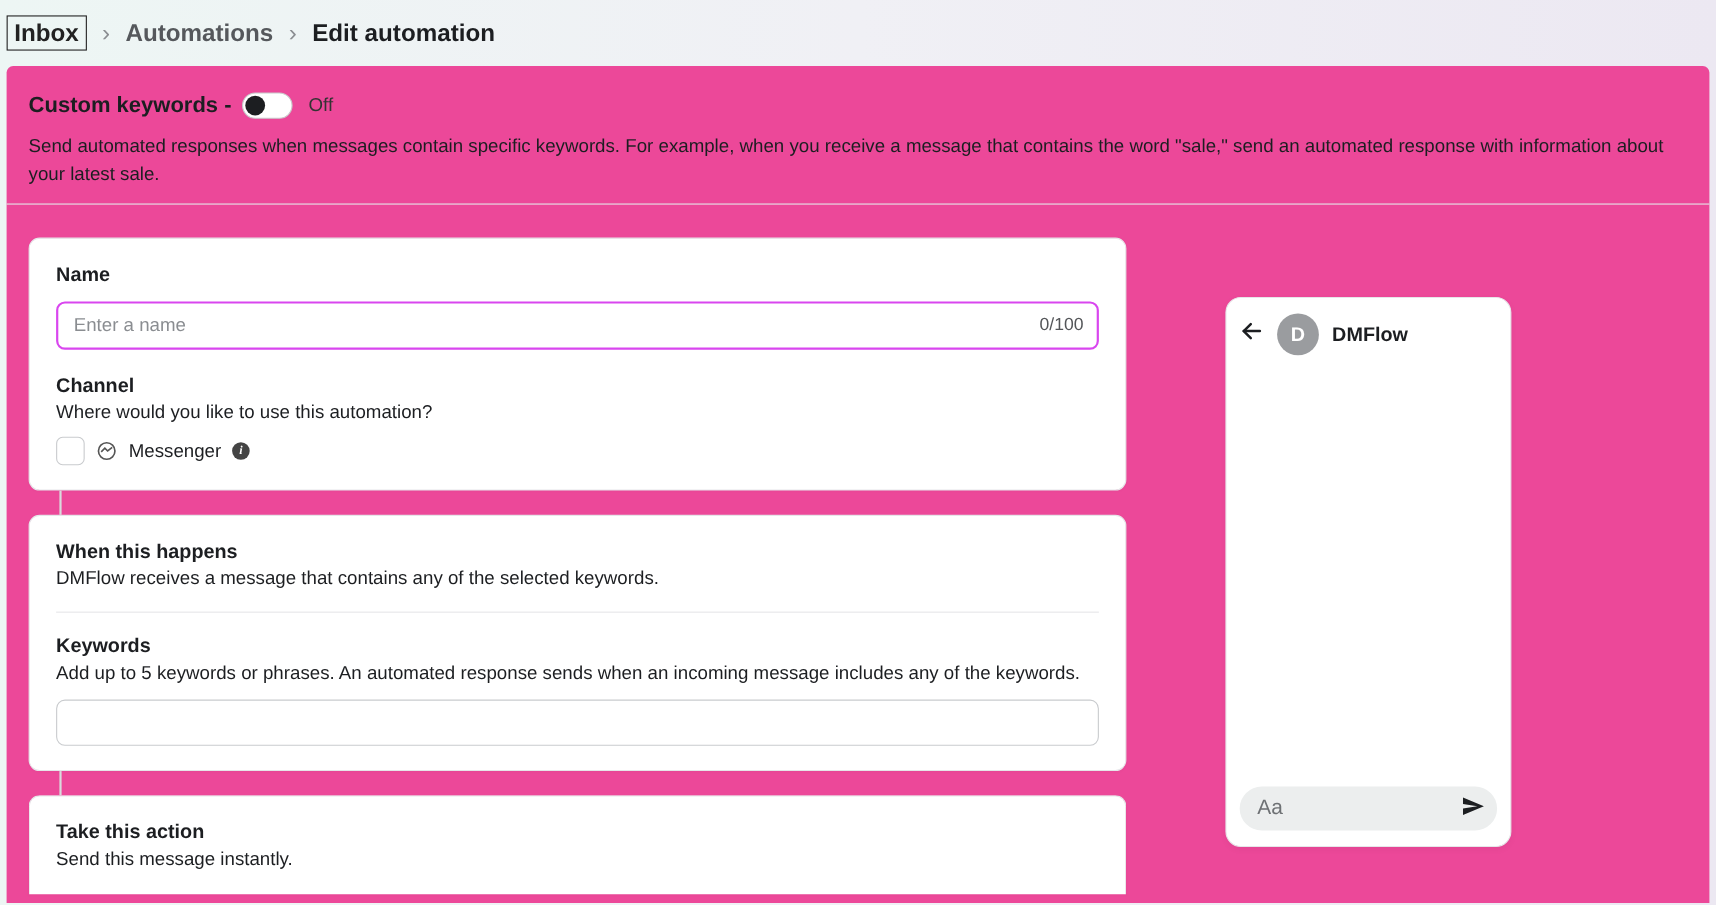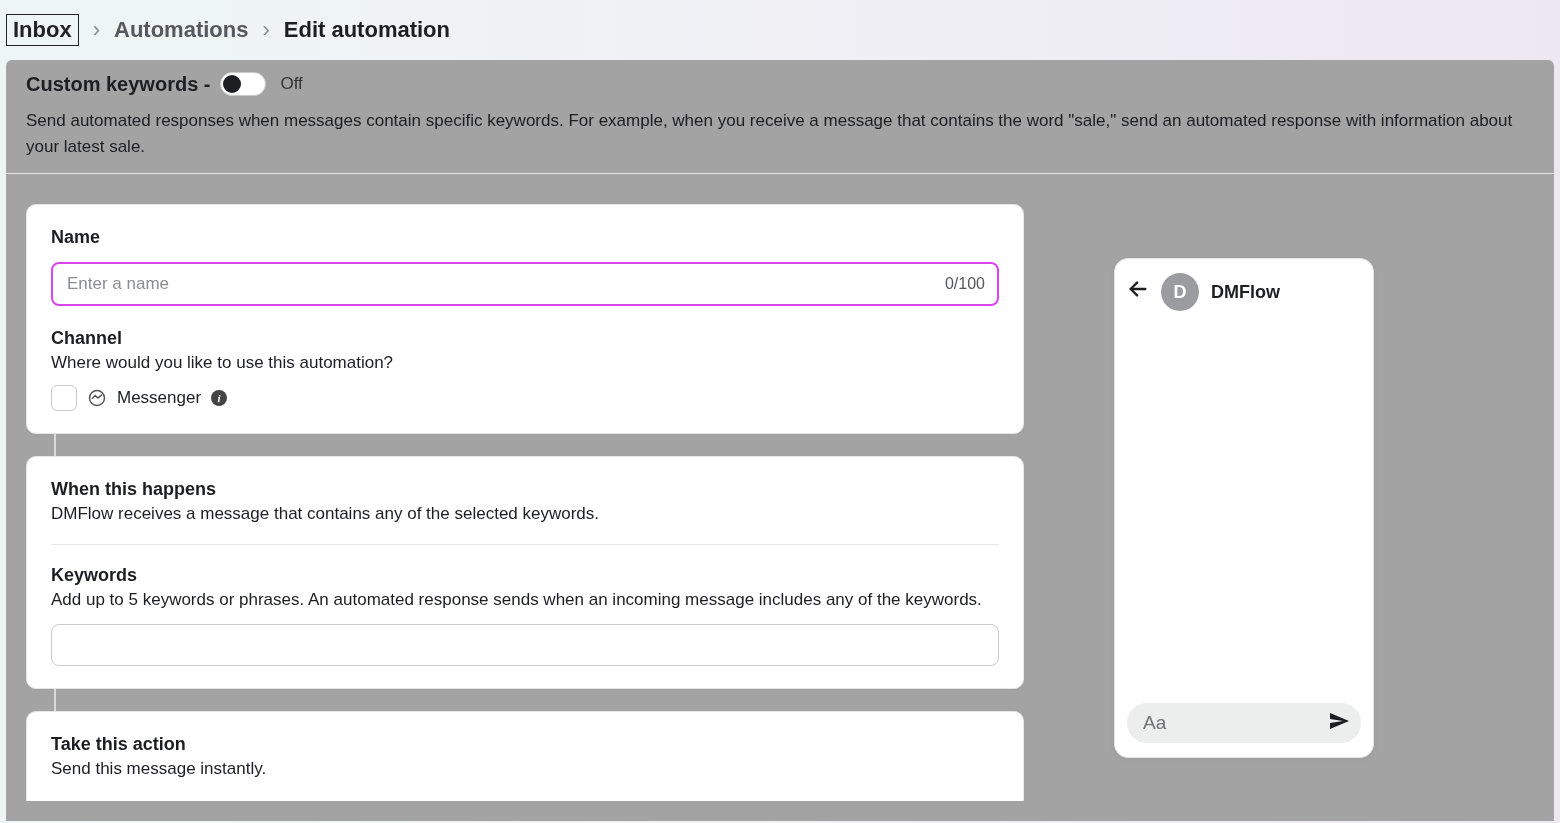--- a/index.html
+++ b/index.html
@@ -21,24 +21,24 @@
   }
   .breadcrumb a { color: #55585c; text-decoration: none; font-weight: 700; }
   .breadcrumb .current { color: #1c1e21; text-align: center; }
   .breadcrumb .inbox-link {
     border: 1.5px solid #222;
     padding: 2px 6px;
     color: #222;
   }
   .chevron { color: #8a8d91; font-weight: 400; font-size: 22px; }
   .panel {
-    background: #a3a3a3;
+    background: #ec4899;
     border-radius: 6px 6px 0 0;
     margin: 0 6px;
-    padding: 12px 20px 0 20px;
+    padding: 24px 20px 0 20px;
     position: relative;
     height: calc(100% - 62px);
   }
   .header-row {
     display: flex;
     align-items: center;
     gap: 10px;
     margin-bottom: 12px;
   }
   .header-title { font-size: 20px; font-weight: 700; }

